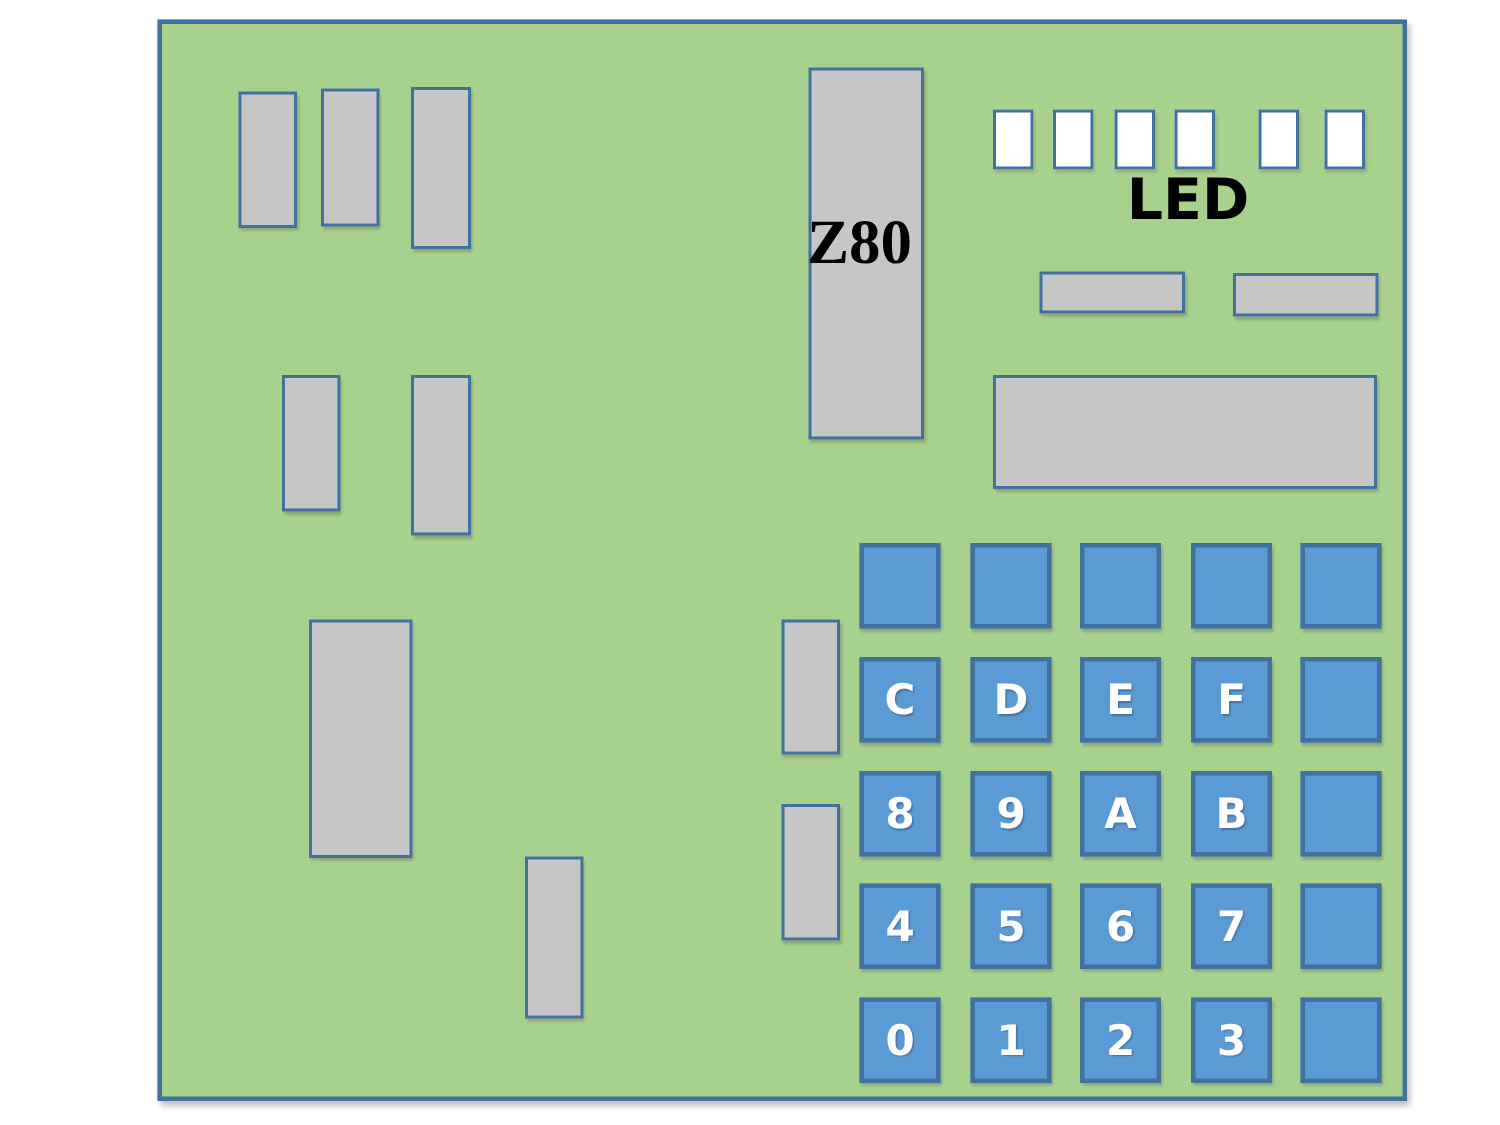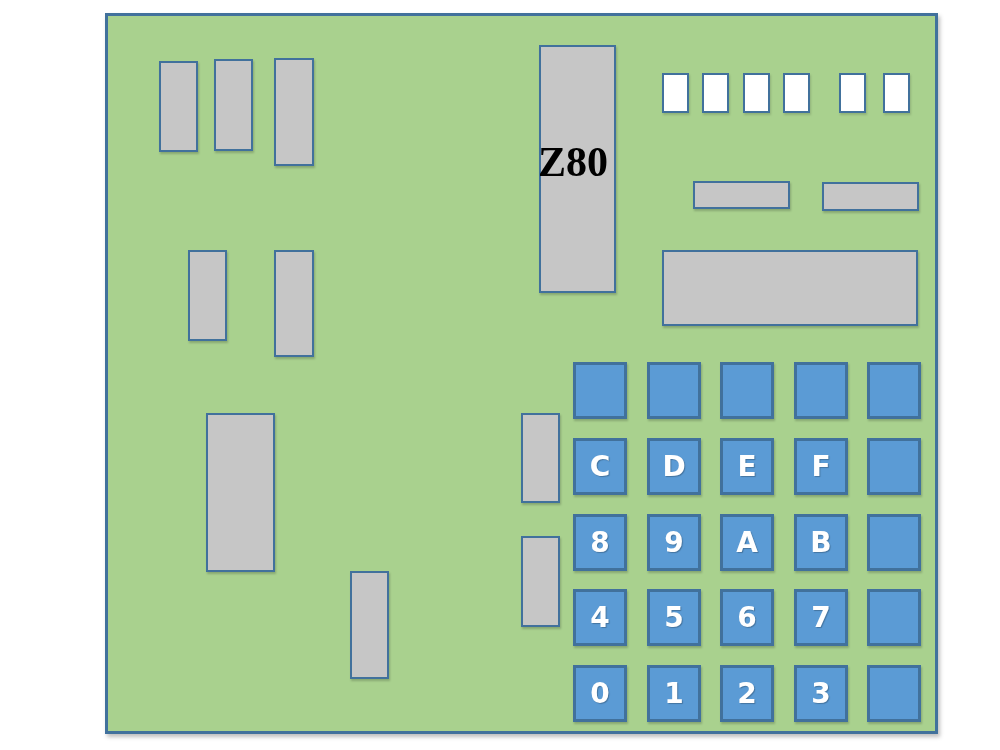--- a/index.html
+++ b/index.html
@@ -109,13 +109,14 @@
       <div class="key" style="left: 720px; top: 589px; width: 54px; height: 57px;">6</div>
       <div class="key" style="left: 794px; top: 589px; width: 54px; height: 57px;">7</div>
       <div class="key" style="left: 867px; top: 589px; width: 54px; height: 57px;"></div>
       <div class="key" style="left: 573px; top: 665px; width: 54px; height: 57px;">0</div>
       <div class="key" style="left: 647px; top: 665px; width: 54px; height: 57px;">1</div>
       <div class="key" style="left: 720px; top: 665px; width: 54px; height: 57px;">2</div>
       <div class="key" style="left: 794px; top: 665px; width: 54px; height: 57px;">3</div>
       <div class="key" style="left: 867px; top: 665px; width: 54px; height: 57px;"></div>
     </div>
   <div class="label label-z80">Z80</div>
+  <div class="label label-led">LED</div>
 </div>
 
 </body></html>

